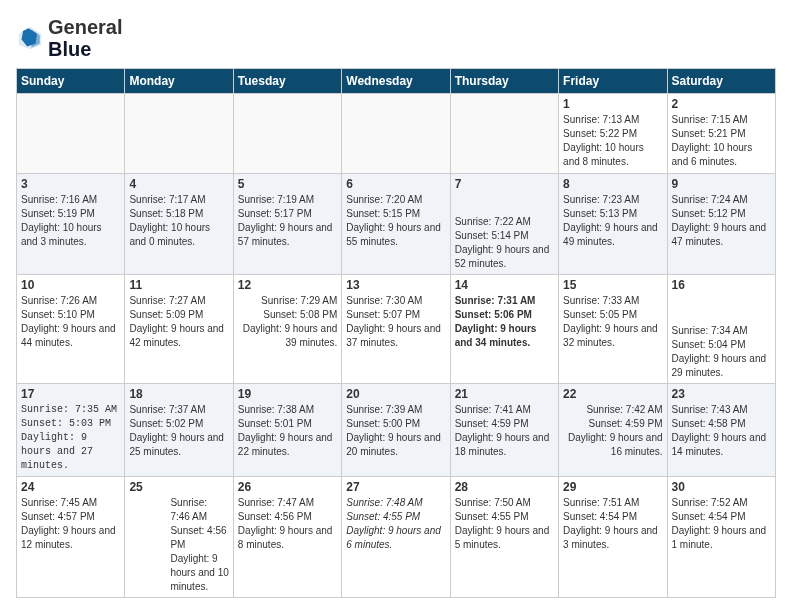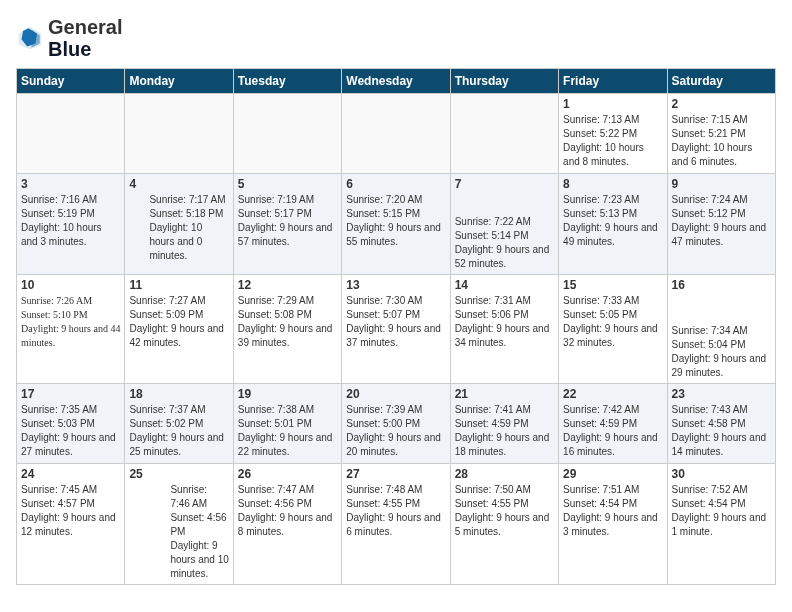--- a/index.html
+++ b/index.html
@@ -141,21 +141,21 @@
       </tr>
       <tr>
         <td class="shaded">
           <div class="day-num">3</div>
           <div class="day-info" style="white-space: pre-line;">Sunrise: 7:16 AM
 Sunset: 5:19 PM
 Daylight: 10 hours and 3 minutes.</div>
         </td>
         <td class="shaded">
           <div class="day-num">4</div>
-          <div class="day-info" style="white-space: pre-line; margin-left: 20px;">Sunrise: 7:17 AM
+          <div class="day-info" style="white-space: pre-line;">Sunrise: 7:17 AM
 Sunset: 5:18 PM
 Daylight: 10 hours and 0 minutes.</div>
         </td>
         <td class="shaded">
           <div class="day-num">5</div>
           <div class="day-info" style="white-space: pre-line;">Sunrise: 7:19 AM
 Sunset: 5:17 PM
 Daylight: 9 hours and 57 minutes.</div>
         </td>
         <td class="shaded">
@@ -179,65 +179,65 @@
         <td class="shaded">
           <div class="day-num">9</div>
           <div class="day-info" style="white-space: pre-line;">Sunrise: 7:24 AM
 Sunset: 5:12 PM
 Daylight: 9 hours and 47 minutes.</div>
         </td>
       </tr>
       <tr>
         <td>
           <div class="day-num">10</div>
-          <div class="day-info" style="white-space: pre-line; font-family: Liberation Serif, serif;">Sunrise: 7:26 AM
+          <div class="day-info" style="white-space: pre-line;">Sunrise: 7:26 AM
 Sunset: 5:10 PM
 Daylight: 9 hours and 44 minutes.</div>
         </td>
         <td>
           <div class="day-num">11</div>
           <div class="day-info" style="white-space: pre-line;">Sunrise: 7:27 AM
 Sunset: 5:09 PM
 Daylight: 9 hours and 42 minutes.</div>
         </td>
         <td>
           <div class="day-num">12</div>
-          <div class="day-info" style="white-space: pre-line;">Sunrise: 7:29 AM
+          <div class="day-info" style="white-space: pre-line; text-align: right;">Sunrise: 7:29 AM
 Sunset: 5:08 PM
 Daylight: 9 hours and 39 minutes.</div>
         </td>
         <td>
           <div class="day-num">13</div>
           <div class="day-info" style="white-space: pre-line;">Sunrise: 7:30 AM
 Sunset: 5:07 PM
 Daylight: 9 hours and 37 minutes.</div>
         </td>
         <td>
           <div class="day-num">14</div>
-          <div class="day-info" style="white-space: pre-line;">Sunrise: 7:31 AM
+          <div class="day-info" style="white-space: pre-line; font-weight: bold;">Sunrise: 7:31 AM
 Sunset: 5:06 PM
 Daylight: 9 hours and 34 minutes.</div>
         </td>
         <td>
           <div class="day-num">15</div>
           <div class="day-info" style="white-space: pre-line;">Sunrise: 7:33 AM
 Sunset: 5:05 PM
 Daylight: 9 hours and 32 minutes.</div>
         </td>
         <td>
           <div class="day-num">16</div>
           <div class="day-info" style="white-space: pre-line; margin-top: 32px;">Sunrise: 7:34 AM
 Sunset: 5:04 PM
 Daylight: 9 hours and 29 minutes.</div>
         </td>
       </tr>
       <tr>
         <td class="shaded">
           <div class="day-num">17</div>
-          <div class="day-info" style="white-space: pre-line;">Sunrise: 7:35 AM
+          <div class="day-info" style="white-space: pre-line; font-family: Liberation Mono, monospace;">Sunrise: 7:35 AM
 Sunset: 5:03 PM
 Daylight: 9 hours and 27 minutes.</div>
         </td>
         <td class="shaded">
           <div class="day-num">18</div>
           <div class="day-info" style="white-space: pre-line;">Sunrise: 7:37 AM
 Sunset: 5:02 PM
 Daylight: 9 hours and 25 minutes.</div>
         </td>
         <td class="shaded">
@@ -253,21 +253,21 @@
 Daylight: 9 hours and 20 minutes.</div>
         </td>
         <td class="shaded">
           <div class="day-num">21</div>
           <div class="day-info" style="white-space: pre-line;">Sunrise: 7:41 AM
 Sunset: 4:59 PM
 Daylight: 9 hours and 18 minutes.</div>
         </td>
         <td class="shaded">
           <div class="day-num">22</div>
-          <div class="day-info" style="white-space: pre-line;">Sunrise: 7:42 AM
+          <div class="day-info" style="white-space: pre-line; text-align: right;">Sunrise: 7:42 AM
 Sunset: 4:59 PM
 Daylight: 9 hours and 16 minutes.</div>
         </td>
         <td class="shaded">
           <div class="day-num">23</div>
           <div class="day-info" style="white-space: pre-line;">Sunrise: 7:43 AM
 Sunset: 4:58 PM
 Daylight: 9 hours and 14 minutes.</div>
         </td>
       </tr>
@@ -285,21 +285,21 @@
 Daylight: 9 hours and 10 minutes.</div>
         </td>
         <td>
           <div class="day-num">26</div>
           <div class="day-info" style="white-space: pre-line;">Sunrise: 7:47 AM
 Sunset: 4:56 PM
 Daylight: 9 hours and 8 minutes.</div>
         </td>
         <td>
           <div class="day-num">27</div>
-          <div class="day-info" style="white-space: pre-line;">Sunrise: 7:48 AM
+          <div class="day-info" style="white-space: pre-line; font-style: italic;">Sunrise: 7:48 AM
 Sunset: 4:55 PM
 Daylight: 9 hours and 6 minutes.</div>
         </td>
         <td>
           <div class="day-num">28</div>
           <div class="day-info" style="white-space: pre-line;">Sunrise: 7:50 AM
 Sunset: 4:55 PM
 Daylight: 9 hours and 5 minutes.</div>
         </td>
         <td>

